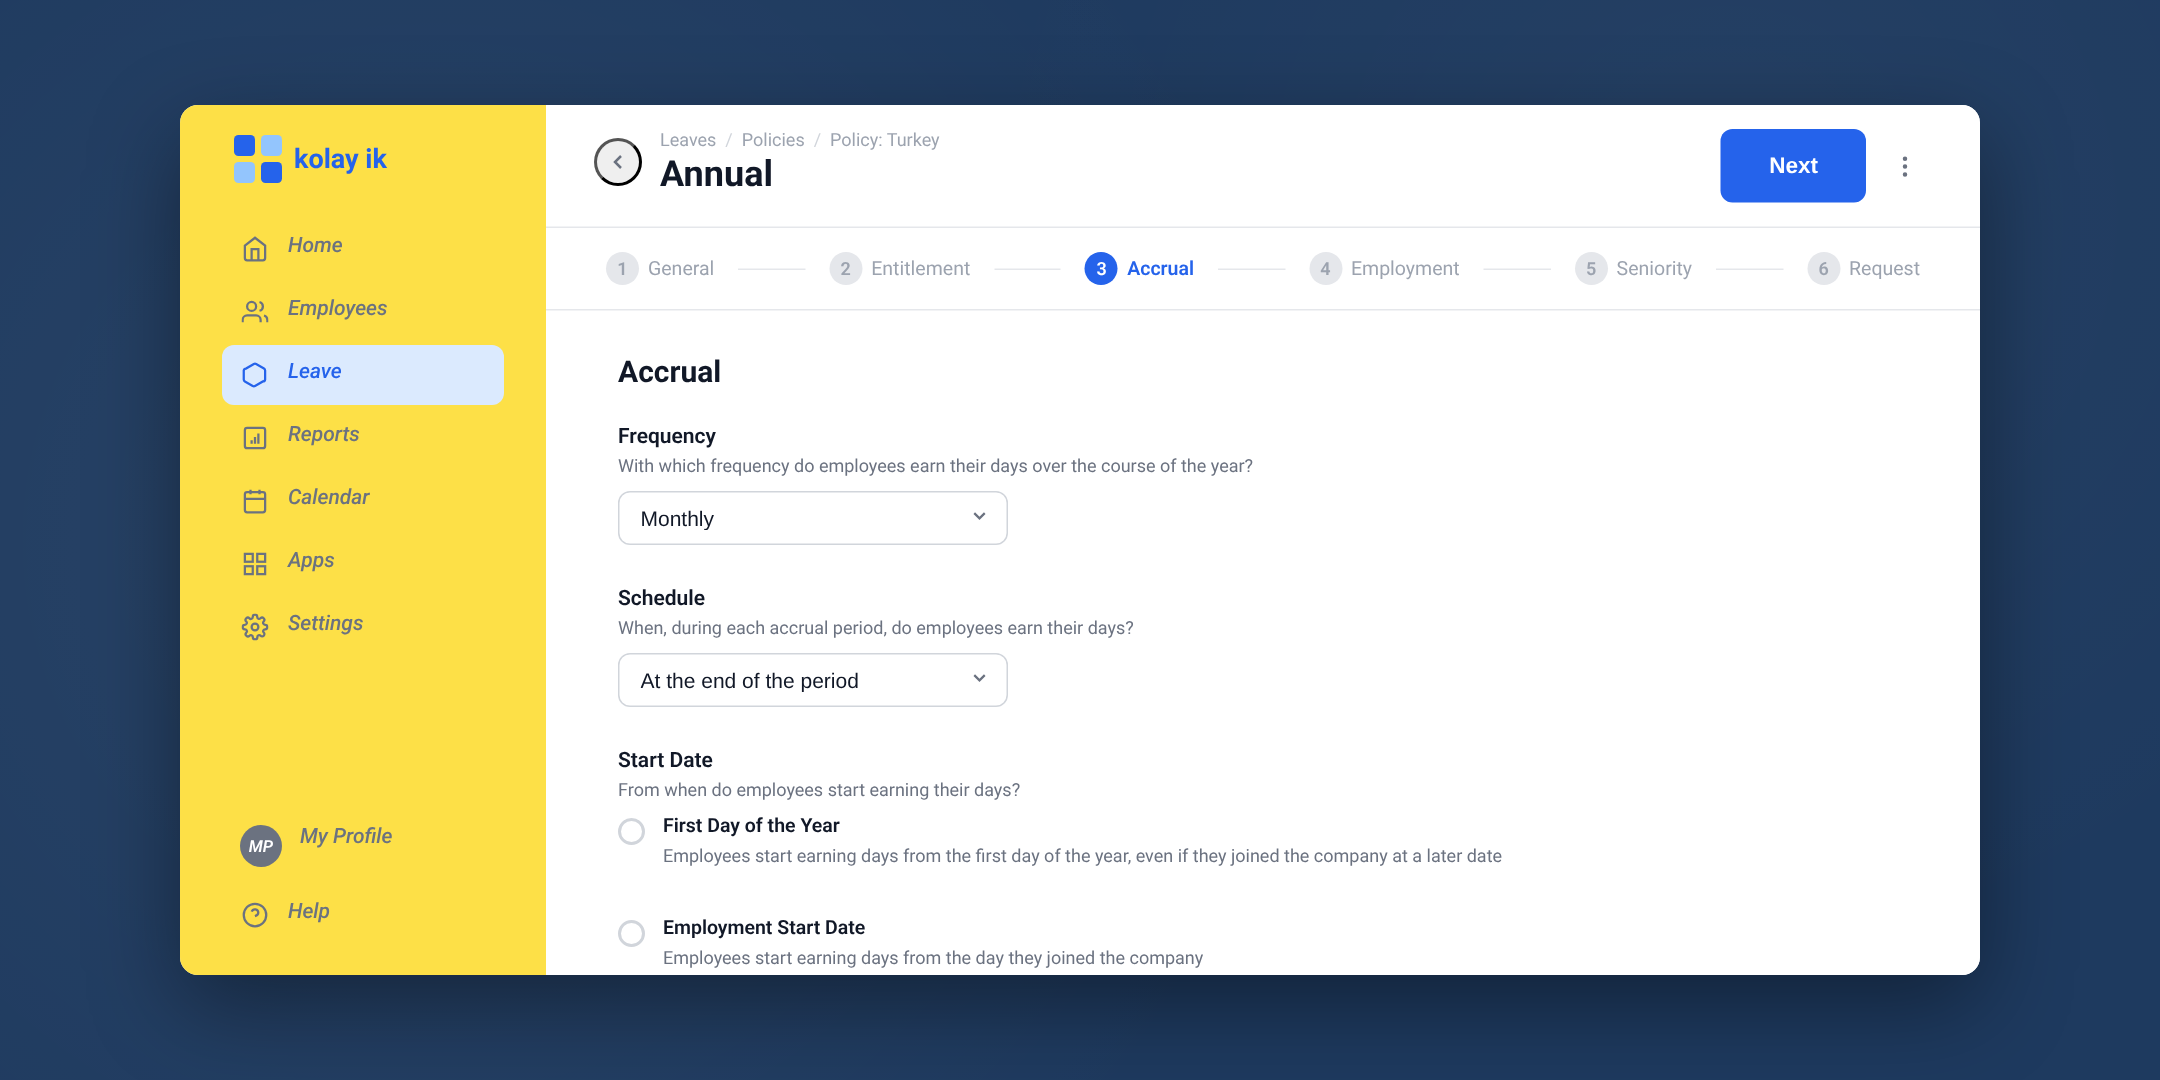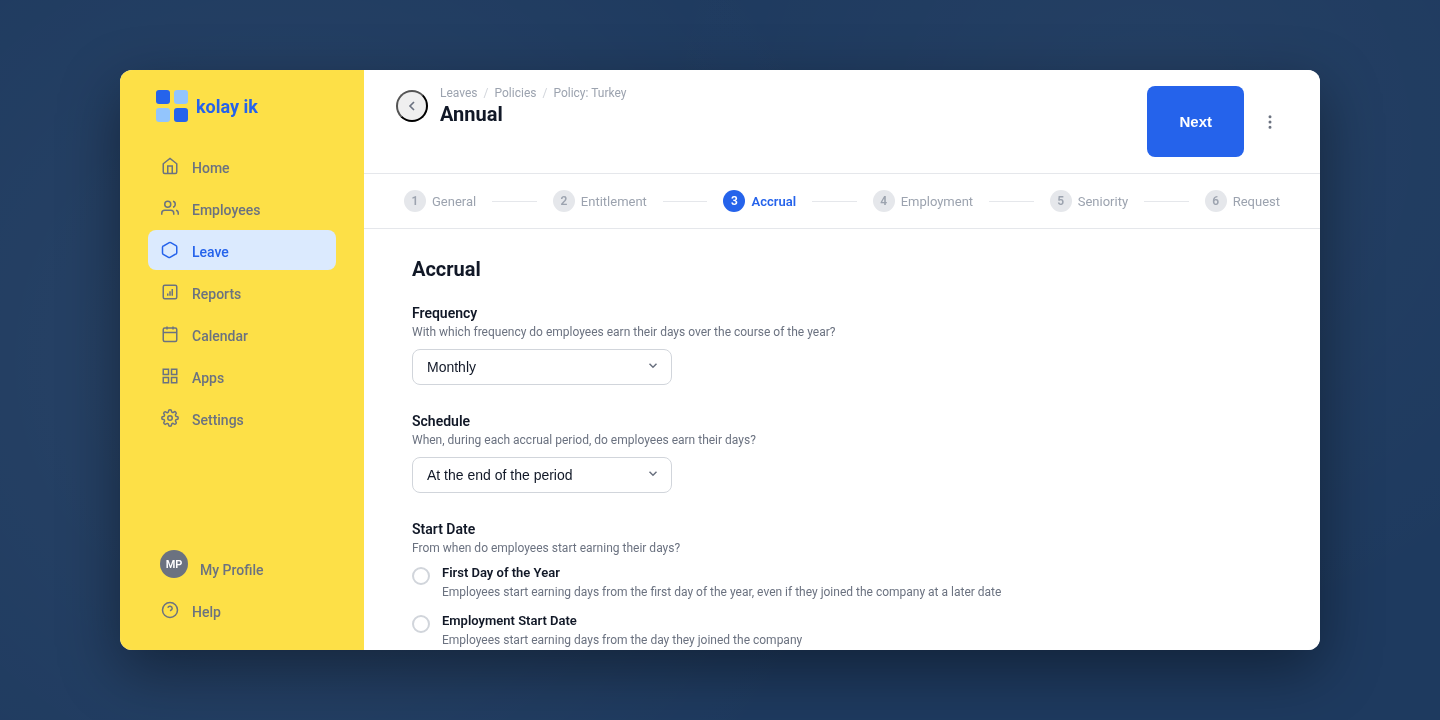--- a/index.html
+++ b/index.html
@@ -51,29 +51,30 @@
     }
     .nav-items {
       flex: 1;
       display: flex;
       flex-direction: column;
       gap: 2px;
       padding: 0 12px;
     }
     .nav-item {
       display: flex;
-      align-items: flex-end;
+      align-items: flex-start;
       gap: 12px;
       padding: 10px 12px;
       border-radius: 8px;
       cursor: pointer;
       color: #6b7280;
       font-size: 14px;
       font-weight: 500;
       transition: background 0.15s;
+      font-style: italic;
     }
     .nav-item.active {
       background: #dbeafe;
       color: #2563eb;
     }
     .nav-icon {
       width: 20px;
       height: 20px;
       display: flex;
       align-items: center;
@@ -136,35 +137,35 @@
     }
     .breadcrumb-path {
       font-size: 12px;
       color: #9ca3af;
       display: flex;
       gap: 6px;
     }
     .breadcrumb-path span { cursor: pointer; }
     .breadcrumb-separator { color: #d1d5db; }
     .page-title {
-      font-size: 20px;
+      font-size: 24px;
       font-weight: 700;
       color: #111827;
       margin-top: 2px;
     }
     .header-actions {
       display: flex;
       align-items: center;
       gap: 8px;
     }
     .next-btn {
       background: #2563eb;
       color: white;
       border: none;
-      padding: 27px 32px;
+      padding: 16px 32px;
       border-radius: 8px;
       font-size: 15px;
       font-weight: 600;
       cursor: pointer;
     }
     .more-btn {
       width: 36px;
       height: 36px;
       border: none;
       background: transparent;
@@ -272,21 +273,21 @@
     }
     .hint-text {
       font-size: 12px;
       color: #6b7280;
       margin-top: 6px;
     }
     
     .radio-group {
       display: flex;
       flex-direction: column;
-      gap: 12px;
+      gap: 32px;
       margin-top: 8px;
     }
     .radio-option {
       display: flex;
       align-items: flex-start;
       gap: 12px;
       cursor: pointer;
     }
     .radio-input {
       width: 18px;

